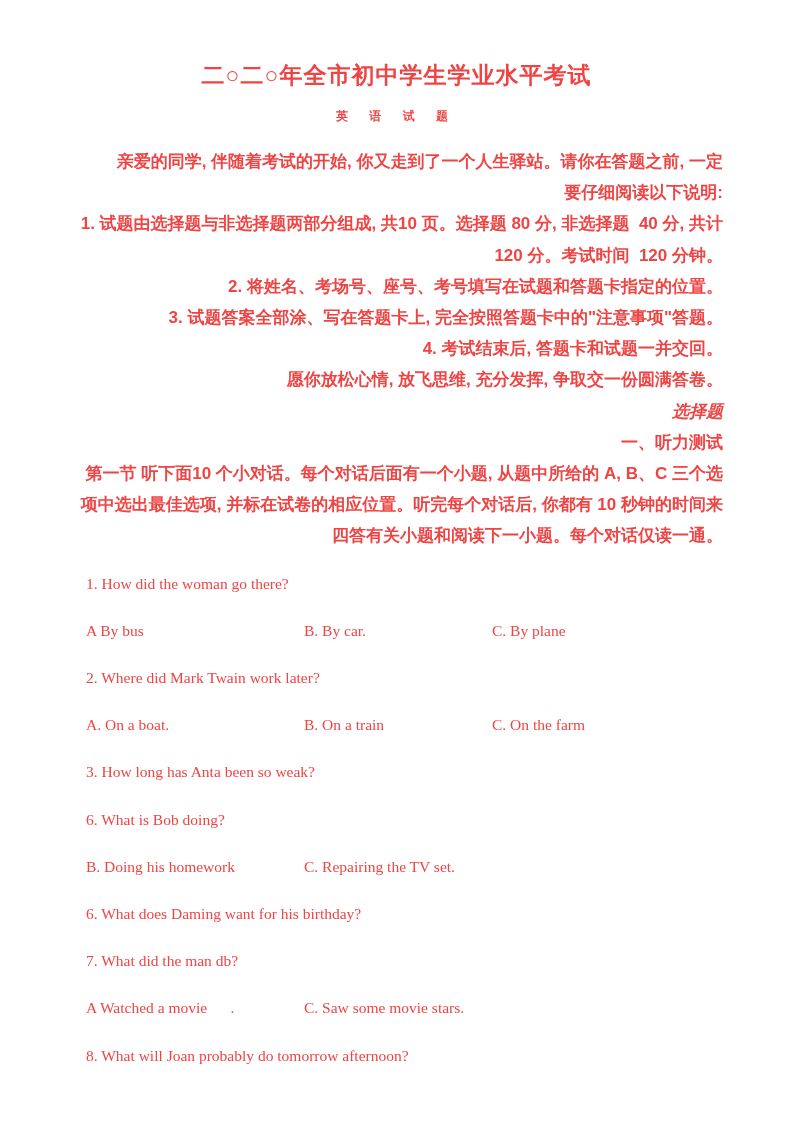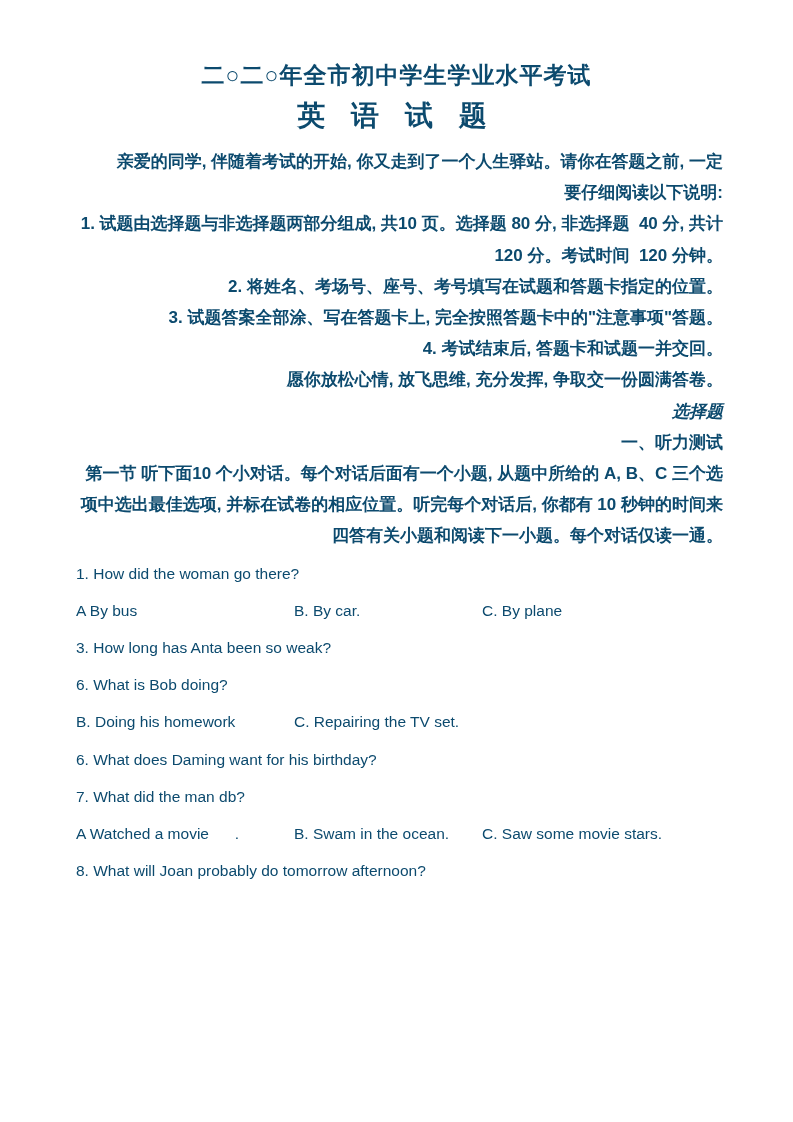--- a/index.html
+++ b/index.html
@@ -5,40 +5,40 @@
   html, body {
     margin: 0;
     padding: 0;
     background: #ffffff;
   }
   .sheet {
     position: relative;
     width: 793px;
     height: 1122px;
     background: #ffffff;
-    color: #0c4a6e;
+    color: #ef4444;
     overflow: hidden;
     font-family: "Liberation Serif", "DejaVu Serif", serif;
   }
   .content {
     padding: 58px 70px 0 70px;
   }
   .title {
     margin: 0;
     text-align: center;
     font-size: 23px;
     font-weight: bold;
     line-height: 34px;
     font-family: "Liberation Sans", "DejaVu Sans", sans-serif;
     letter-spacing: 1px;
   }
   .subtitle {
     margin: 8px 0 0 0;
     text-align: center;
-    font-size: 28px;
+    font-size: 12px;
     font-weight: bold;
     line-height: 32px;
     font-family: "Liberation Sans", "DejaVu Sans", sans-serif;
     letter-spacing: 9px;
   }
   .flow {
     margin-top: 14px;
   }
   .cn {
     margin: 0;
@@ -50,25 +50,25 @@
     text-align: right;
   }
   .indent2 {
     text-indent: 2em;
   }
   .center {
     text-align: right;
     font-style: italic;
   }
   .en {
-    margin: 6px;
+    margin: 16px;
     font-size: 15.5px;
     font-weight: normal;
     line-height: 31.2px;
-    font-family: Liberation Sans, sans-serif;
+    font-family: Liberation Serif, serif;
     white-space: pre-wrap;
   }
   .opts {
     display: grid;
     grid-template-columns: 218px 188px 1fr;
   }
   .opts span {
     white-space: pre-wrap;
   }
 </style>
@@ -98,20 +98,28 @@
 
       <div>
         <p class="en">1. How did the woman go there?</p>
         <div class="en opts">
           <span>A By bus</span>
           <span>B. By car.</span>
           <span>C. By plane</span>
         </div>
       </div>
 
+      <div>
+        <p class="en">2. Where did Mark Twain work later?</p>
+        <div class="en opts">
+          <span>A. On a boat.</span>
+          <span>B. On a train</span>
+          <span>C. On the farm</span>
+        </div>
+      </div>
 
       <div>
         <p class="en">3. How long has Anta been so weak?</p>
       </div>
 
 
       <div>
         <p class="en">6. What is Bob doing?</p>
         <div class="en opts">
           <span>B. Doing his homework</span>
@@ -120,21 +128,20 @@
       </div>
 
       <div>
         <p class="en">6. What does Daming want for his birthday?</p>
       </div>
 
       <div>
         <p class="en">7. What did the man db?</p>
         <div class="en opts">
           <span>A Watched a movie      .</span>
-          <span>B. Swam in the ocean.</span>
           <span>C. Saw some movie stars.</span>
         </div>
       </div>
 
       <div>
         <p class="en">8. What will Joan probably do tomorrow afternoon?</p>
       </div>
 
     </div>
   </div>

